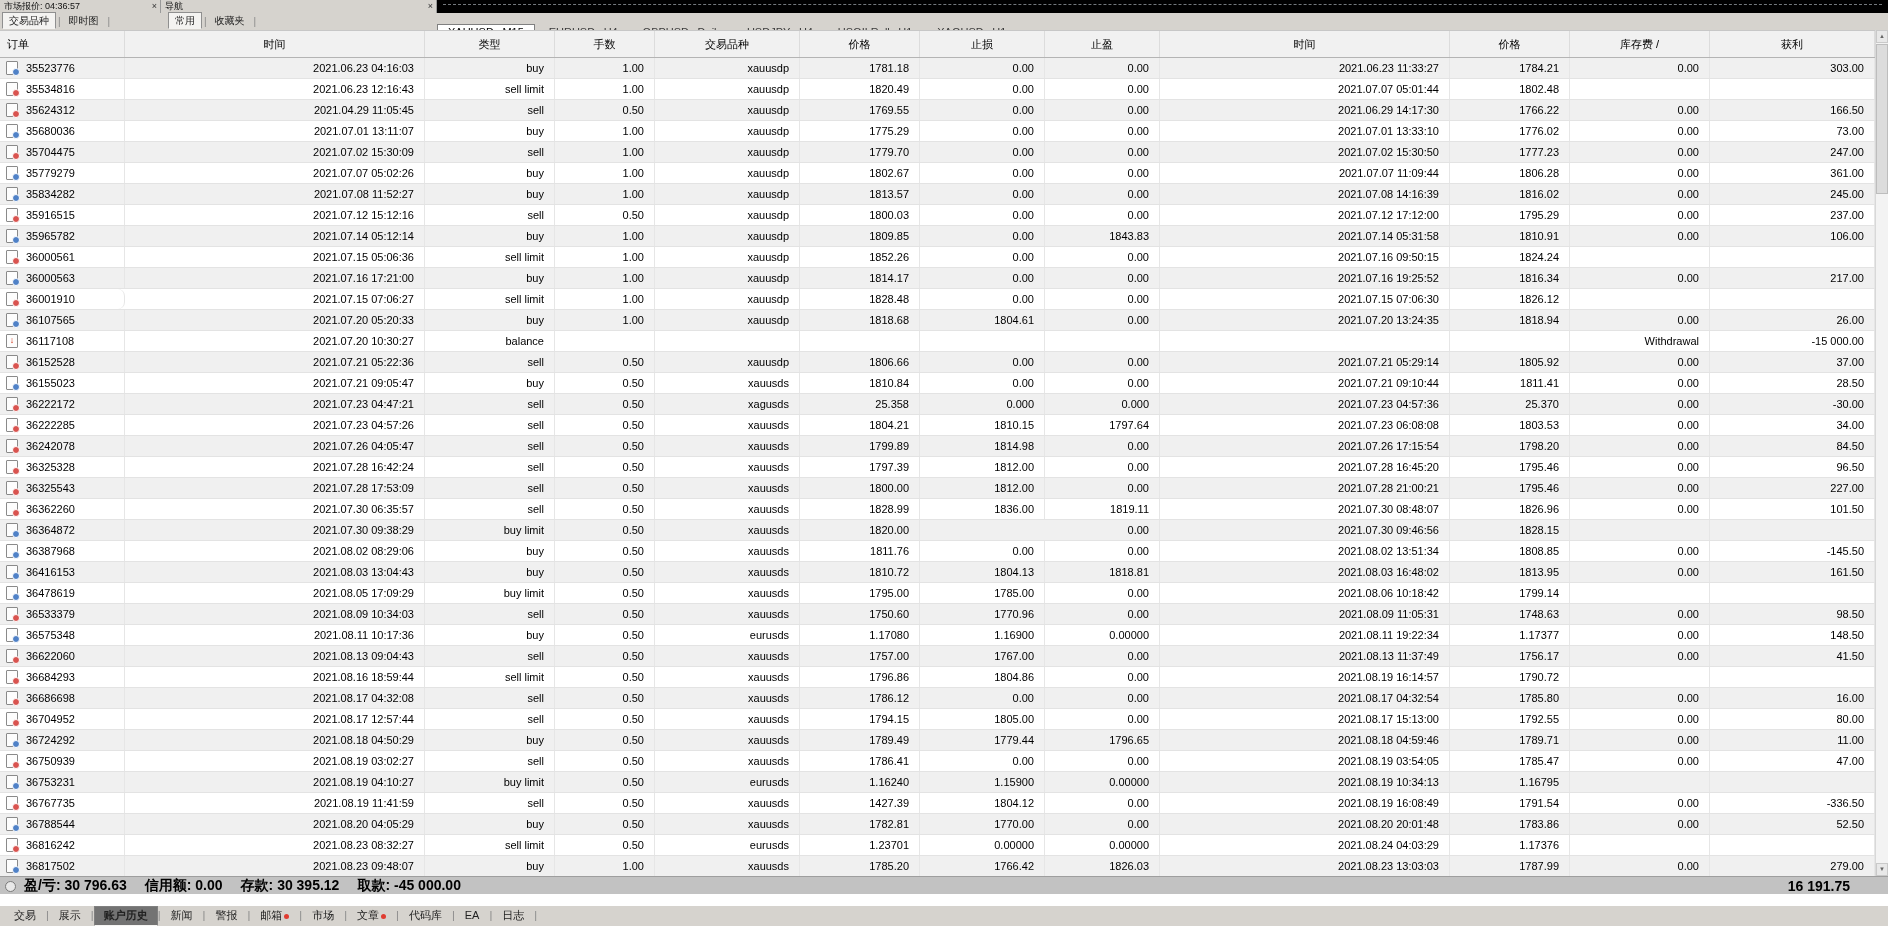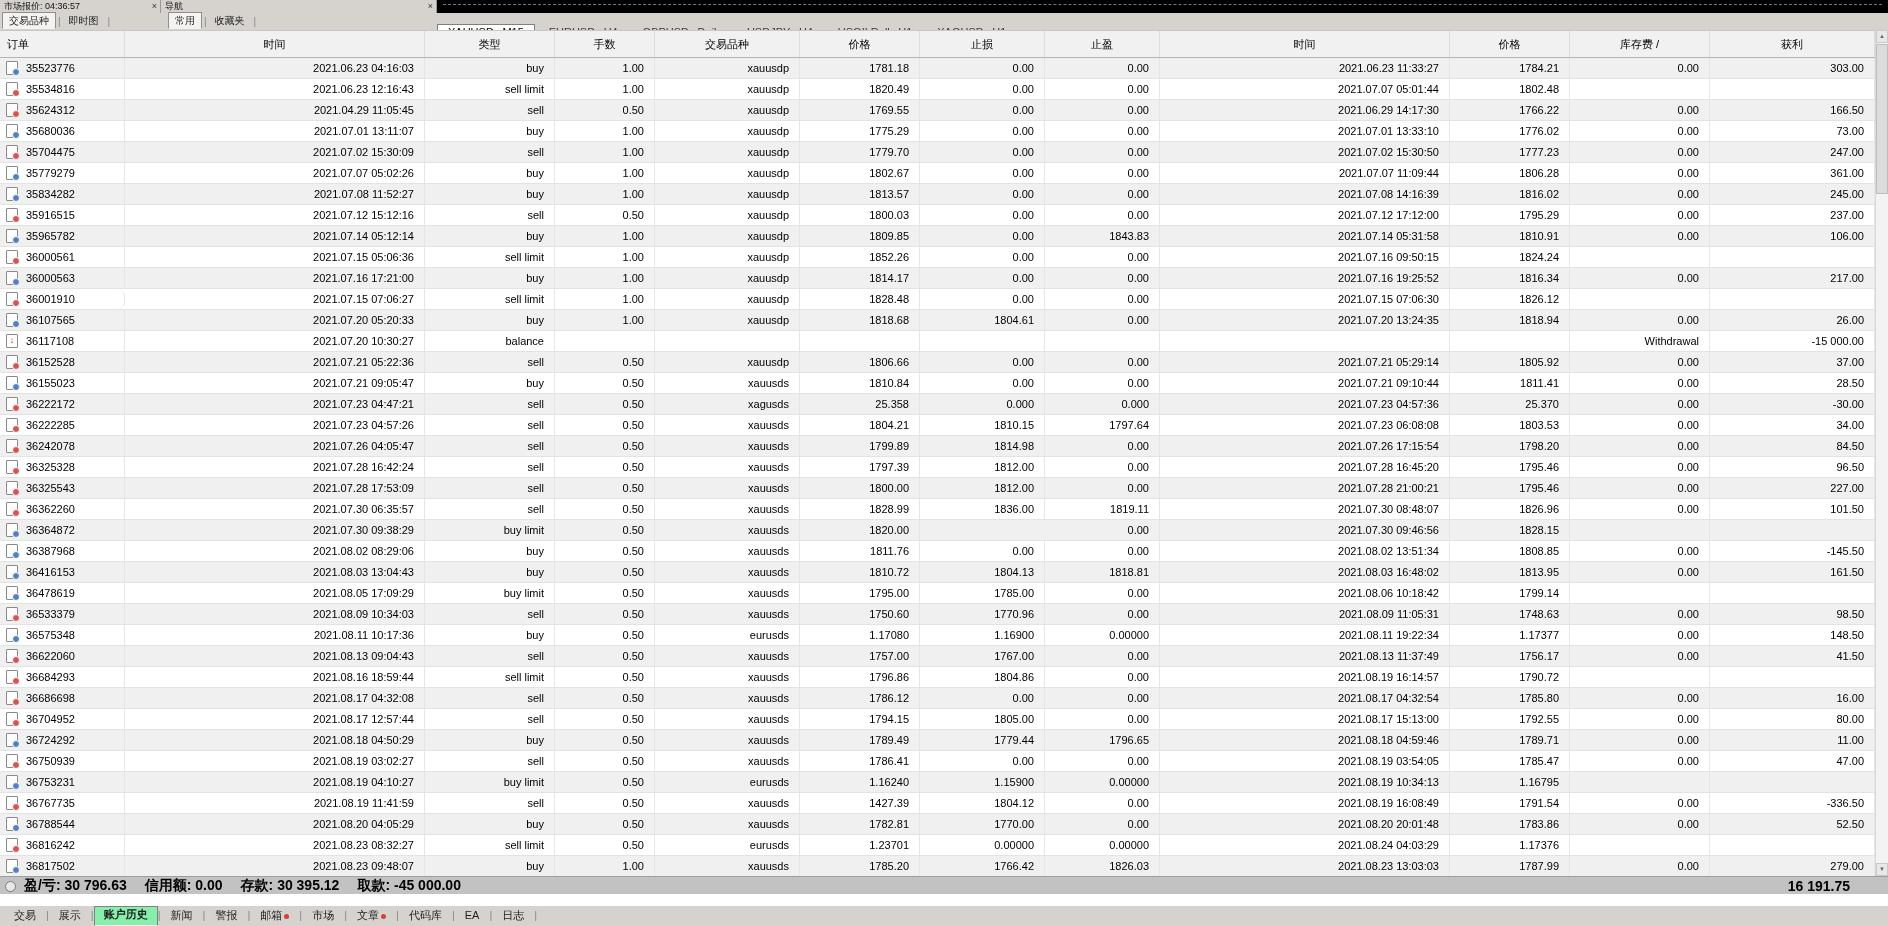--- a/index.html
+++ b/index.html
@@ -66,21 +66,21 @@
   .summary{position:absolute;left:0;top:876px;width:1888px;height:18px;background:#c2c2c2;
     border-top:1px solid #9e9e9e;display:flex;align-items:center;font-size:14px;font-weight:bold;color:#000;}
   .sum-icon{width:9px;height:9px;border:1px solid #7a7a7a;border-radius:50%;margin:0 8px 0 5px;background:#e8e8e8;flex:0 0 auto;}
   .sum-item{margin-right:18px;white-space:nowrap;}
   .sum-total{position:absolute;right:38px;top:0;line-height:18px;font-weight:bold;}
   .gap-white{position:absolute;left:0;top:894px;width:1888px;height:11px;background:#ffffff;}
   
   .bottombar{position:absolute;left:0;top:905px;width:1888px;height:21px;background:#d6d3ce;
     border-top:1px solid #ffffff;display:flex;align-items:flex-end;font-size:11px;white-space:nowrap;padding-left:4px;box-sizing:border-box;}
   .btab{padding:2px 9px 3px 9px;color:#222;cursor:pointer;border:1px solid transparent;position:relative;line-height:13px;}
-  .btab.active{background:#86efac;border:1px solid #808080;border-bottom-color:#f6f5f3;font-weight:bold;font-family:Liberation Mono, monospace;}
+  .btab.active{background:#737373;border:1px solid #808080;border-bottom-color:#f6f5f3;font-weight:bold;}
   .btab .badge{display:inline-block;width:5px;height:5px;border-radius:50%;background:#e03c31;margin-left:2px;vertical-align:baseline;}
   .btab-sep{color:#8a8a8a;align-self:center;margin-bottom:2px;}
 </style>
 </head>
 <body>
 
 <div class="topbar">
   <div class="title-row">
     <div class="panel-title mw-title">
       <span class="t">市场报价: 04:36:57</span>

